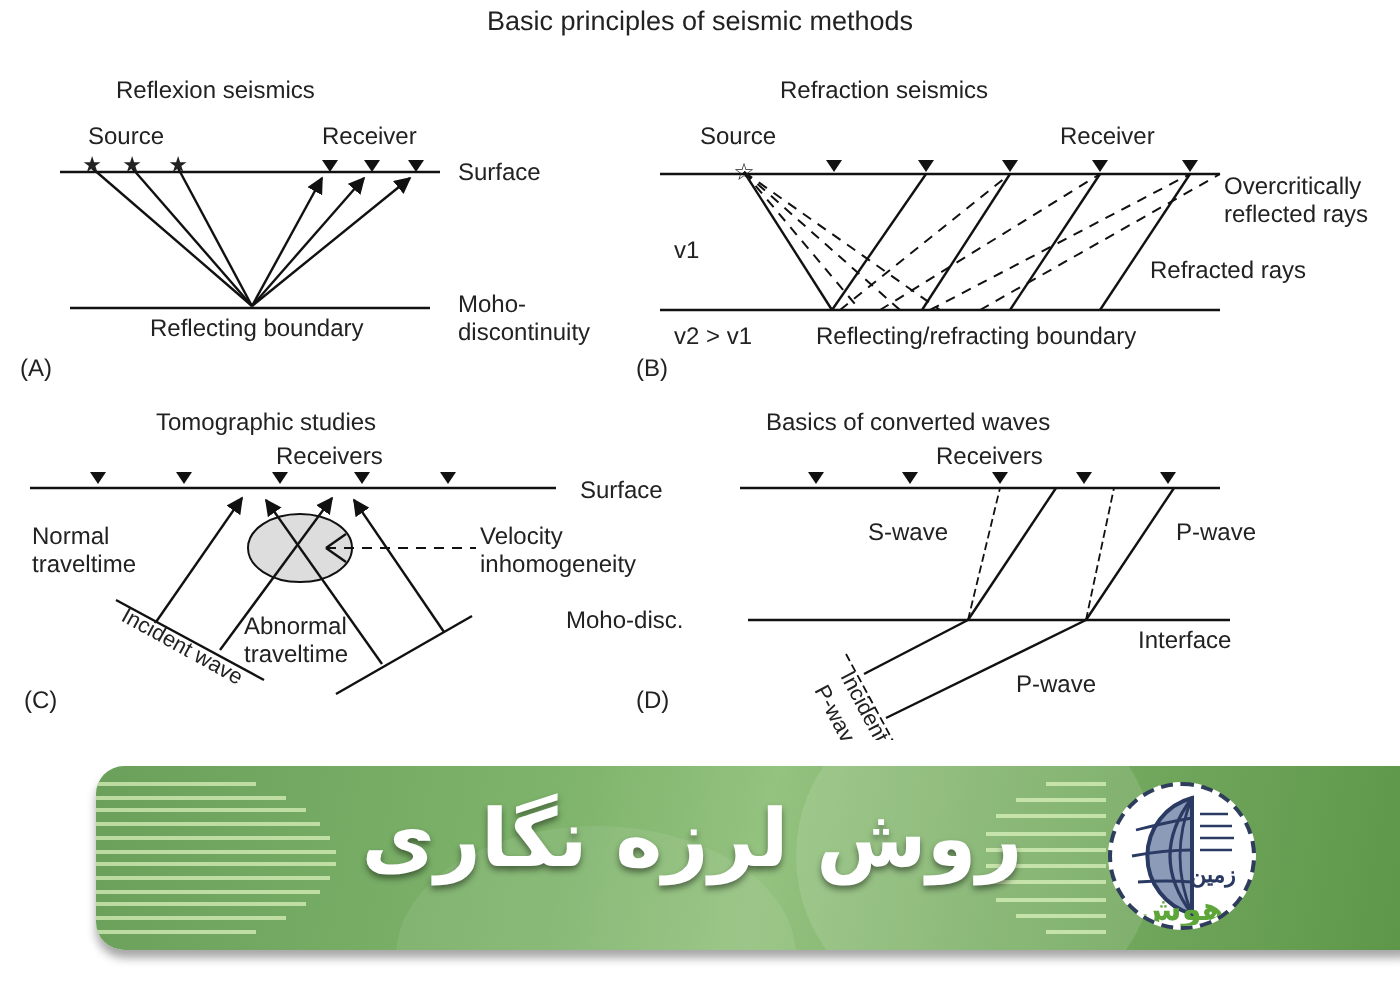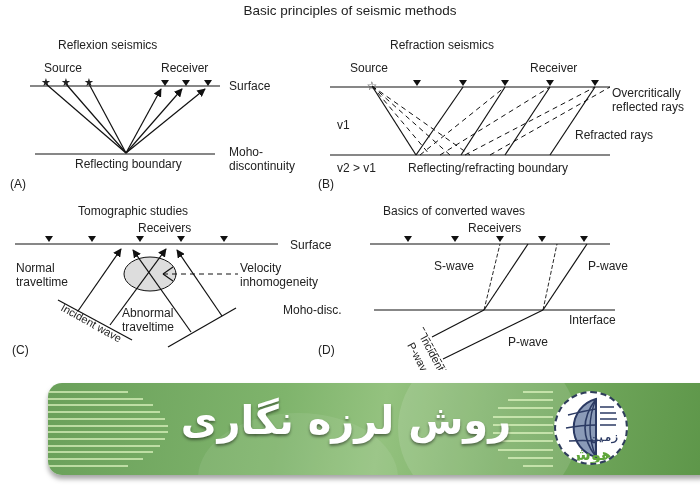--- a/index.html
+++ b/index.html
@@ -13,21 +13,21 @@
     background:linear-gradient(100deg,#6aa05a 0%,#7fb46c 35%,#94c27f 50%,#78ad63 70%,#5c9548 100%);
     box-shadow:0 4px 5px rgba(0,0,0,0.35);overflow:hidden;}
   .blob{position:absolute;border-radius:50%;background:rgba(255,255,255,0.12);}
   .stripes{position:absolute;display:flex;flex-direction:column;justify-content:space-between;}
   .stripe{height:2px;background:rgba(230,250,200,0.65);}
   .banner-title{position:absolute;left:60px;right:130px;top:14px;text-align:center;
     font-family:"DejaVu Sans",sans-serif;font-weight:bold;font-size:40px;color:#fff;direction:rtl;
     text-shadow:0 2px 3px rgba(0,0,0,0.45);}
   .logo{position:absolute;left:506px;top:8px;width:74px;height:74px;border-radius:50%;background:#fff;
     border:2px dashed #2f3d5c;box-sizing:border-box;overflow:hidden;}
-  .logo-t1{position:absolute;right:8px;top:38px;font-family:Liberation Mono, monospace;font-size:11px;color:#2b3a63;font-weight:bold;}
+  .logo-t1{position:absolute;right:8px;top:38px;font-family:Liberation Sans, sans-serif;font-size:11px;color:#2b3a63;font-weight:bold;}
   .logo-t2{position:absolute;right:14px;top:52px;font-family:"DejaVu Sans",sans-serif;font-size:16px;color:#5fa63a;font-weight:bold;}
 </style>
 </head>
 <body>
 
 <svg id="diagram" viewBox="0 0 700 370" xmlns="http://www.w3.org/2000/svg">
   <defs>
     <marker id="arr" viewBox="0 0 10 10" refX="9" refY="5" markerWidth="7" markerHeight="7" orient="auto-start-reverse">
       <path d="M0,0 L10,5 L0,10 z" fill="#111"></path>
     </marker>

